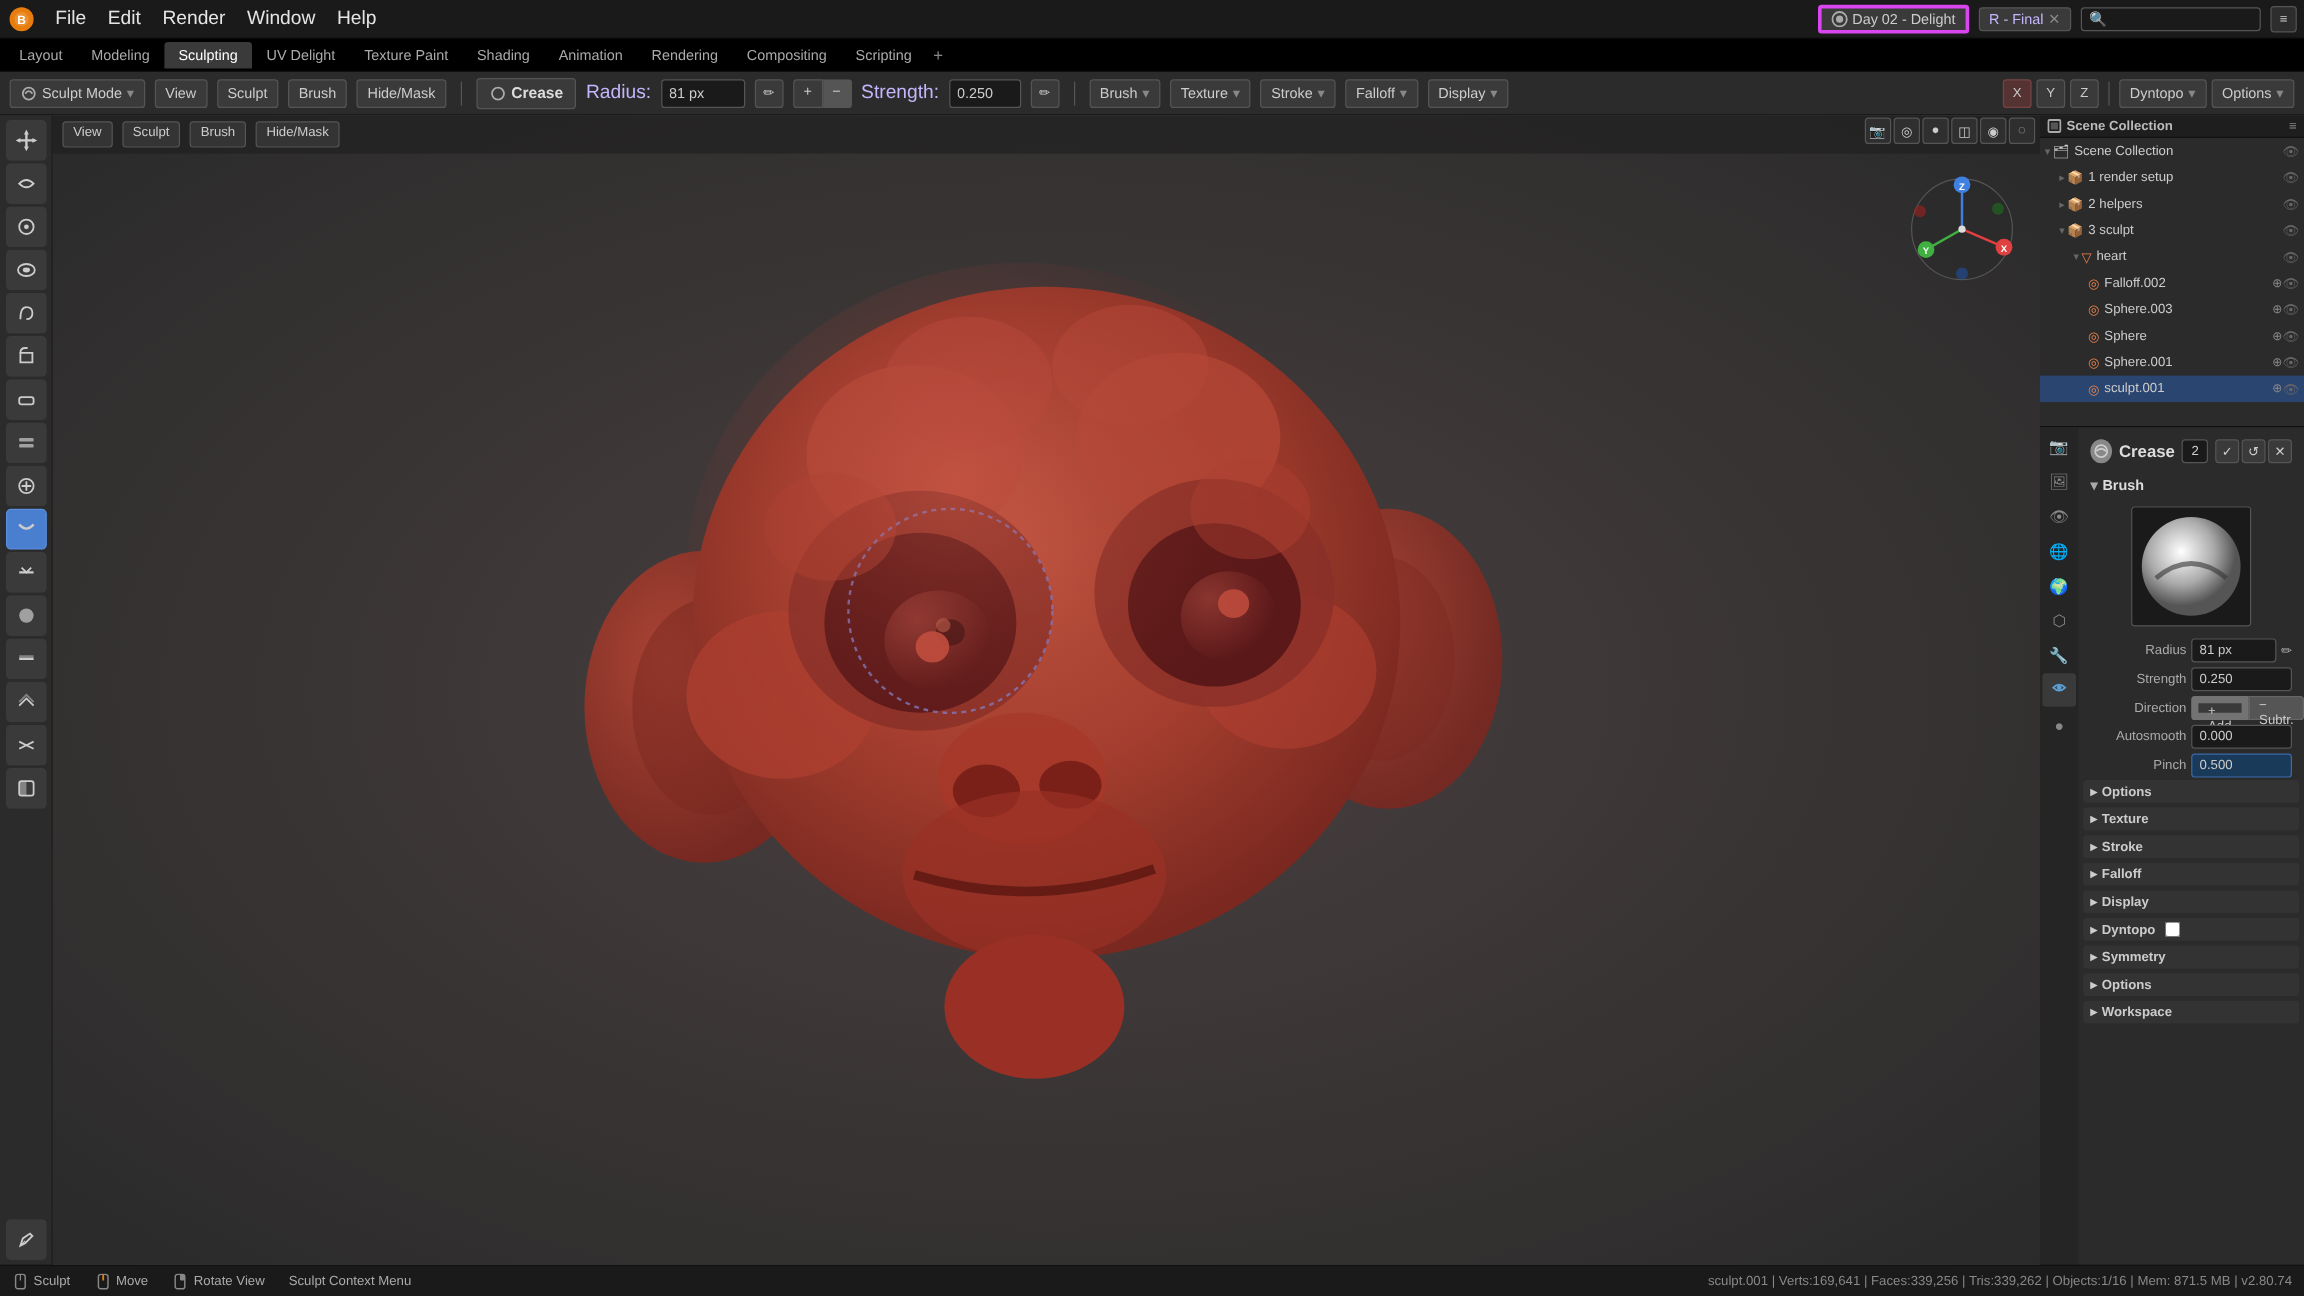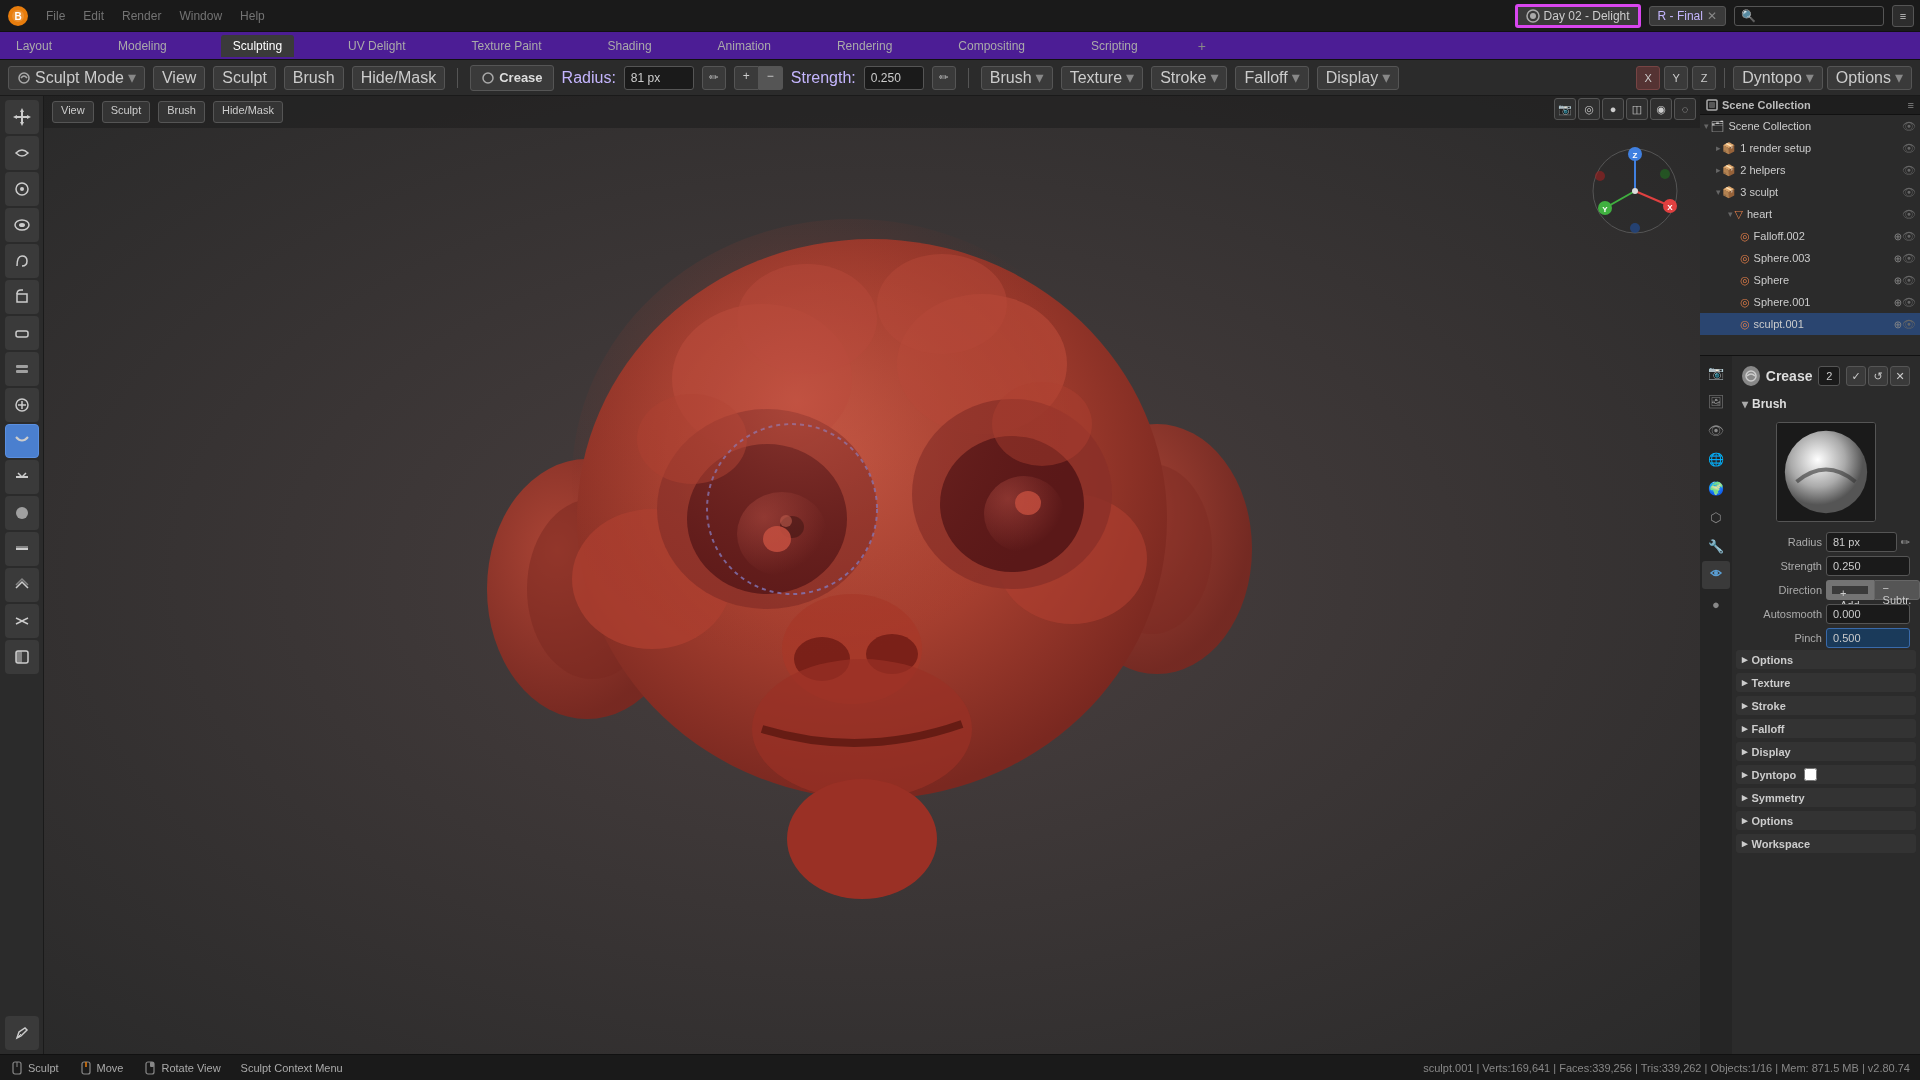--- a/index.html
+++ b/index.html
@@ -11,33 +11,32 @@
       width: 1920px;
       height: 1080px;
       overflow: hidden;
       display: flex;
       flex-direction: column;
     }
     .menu-item {
       padding: 2px 8px;
       cursor: pointer;
       border-radius: 3px;
-      color: #737373;
-      font-size: 12px;
+      color: #e5e5e5;
+      font-size: 16px;
     }
 
     
     .workspace-tabs {
-      background: #4c1d95;
+      background: #000000;
       height: 28px;
       display: flex;
       align-items: center;
       padding: 0 4px;
       border-bottom: 1px solid #111;
-      gap: 42px;
     }
     .workspace-tab {
       padding: 4px 12px;
       cursor: pointer;
       border-radius: 3px 3px 0 0;
       color: #aaa;
       font-size: 12px;
     }
     .workspace-tab.active {
       background: #3a3a3a;
@@ -60,21 +59,21 @@
       gap: 8px;
       border-bottom: 1px solid #1a1a1a;
     }
     .toolbar-btn {
       background: #3a3a3a;
       border: 1px solid #555;
       border-radius: 3px;
       color: #ccc;
       padding: 3px 8px;
       cursor: pointer;
-      font-size: 16px;
+      font-size: 12px;
       height: 24px;
       display: flex;
       align-items: center;
       gap: 4px;
     }
     .toolbar-label {
       color: #c4b5fd;
       font-size: 16px;
     }
     .toolbar-input {

